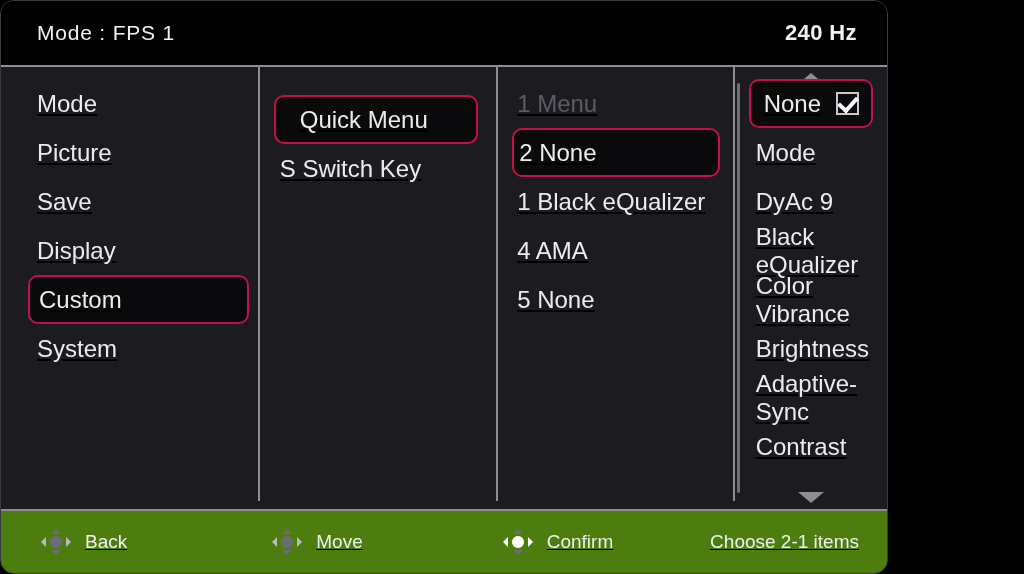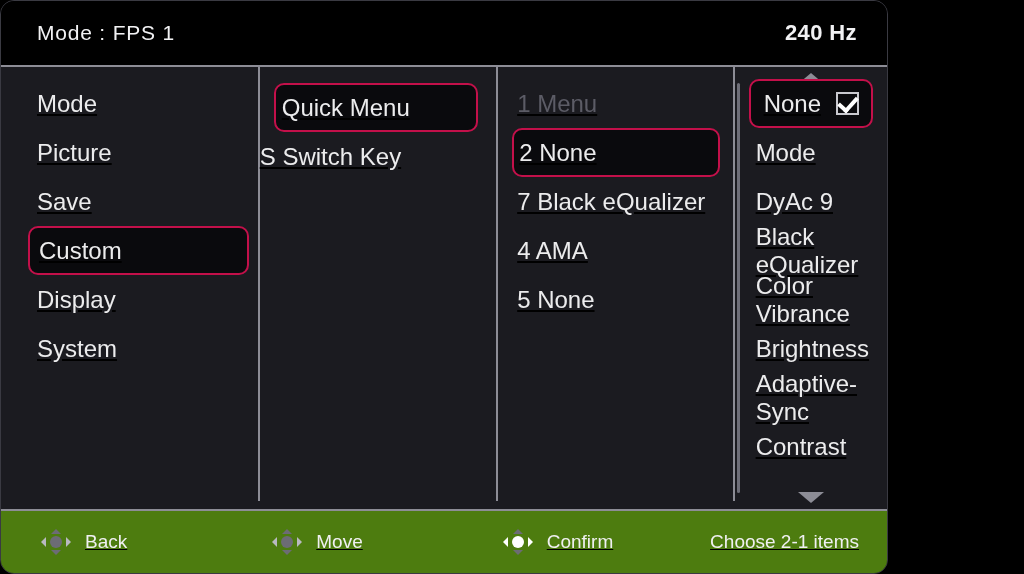--- a/index.html
+++ b/index.html
@@ -90,34 +90,34 @@
   .row {
     position: relative;
     height: 49px;
     display: flex;
     align-items: center;
     box-sizing: border-box;
     color: #ececed;
     font-size: 24px;
   }
   .col-1 .row { padding-left: 36px; }
-  .col-2 .row { }
+  .col-2 .row { padding-left: 20px; }
   .col-3 .row { padding-left: 19px; }
   .col-4 .row { padding-left: 21px; padding-right: 18px; }
 
   .row.disabled { color: #5c5c66; }
 
   
   .row.sel {
     border: 2px solid #c3104a;
     border-radius: 10px;
     background: #0a0a0d;
   }
   .col-1 .row.sel { margin: 0 9px 0 27px; padding-left: 9px; }
-  .col-2 .row.sel { margin: 4px 18px 0 14px; padding-left: 6px; }
+  .col-2 .row.sel { margin: 16px 18px 0 14px; padding-left: 24px; }
   .col-3 .row.sel { margin: 0 13px 0 14px; padding-left: 5px; }
   .col-4 .row.sel { margin: 0 14px 0 14px; padding-left: 13px; padding-right: 12px; }
 
   .row-label { flex: 1; }
 
   
   .check-box {
     width: 23px;
     height: 23px;
     position: relative;
@@ -266,25 +266,25 @@
     <div class="col col-1">
       <div class="row">
         <span class="row-label">Mode</span>
       </div>
       <div class="row">
         <span class="row-label">Picture</span>
       </div>
       <div class="row">
         <span class="row-label">Save</span>
       </div>
+      <div class="row">
+        <span class="row-label">Display</span>
+      </div>
       <div class="row sel">
         <span class="row-label">Custom</span>
-      </div>
-      <div class="row">
-        <span class="row-label">Display</span>
       </div>
       <div class="row">
         <span class="row-label">System</span>
       </div>
     </div>
 
     <div class="col col-2">
       <div class="row sel">
         <span class="row-label">Quick Menu</span>
       </div>
@@ -294,21 +294,21 @@
     </div>
 
     <div class="col col-3">
       <div class="row disabled">
         <span class="row-label">1 Menu</span>
       </div>
       <div class="row sel">
         <span class="row-label">2 None</span>
       </div>
       <div class="row">
-        <span class="row-label">7 Black eQualizer</span>
+        <span class="row-label">1 Black eQualizer</span>
       </div>
       <div class="row">
         <span class="row-label">4 AMA</span>
       </div>
       <div class="row">
         <span class="row-label">5 None</span>
       </div>
     </div>
 
     <div class="col col-4">

